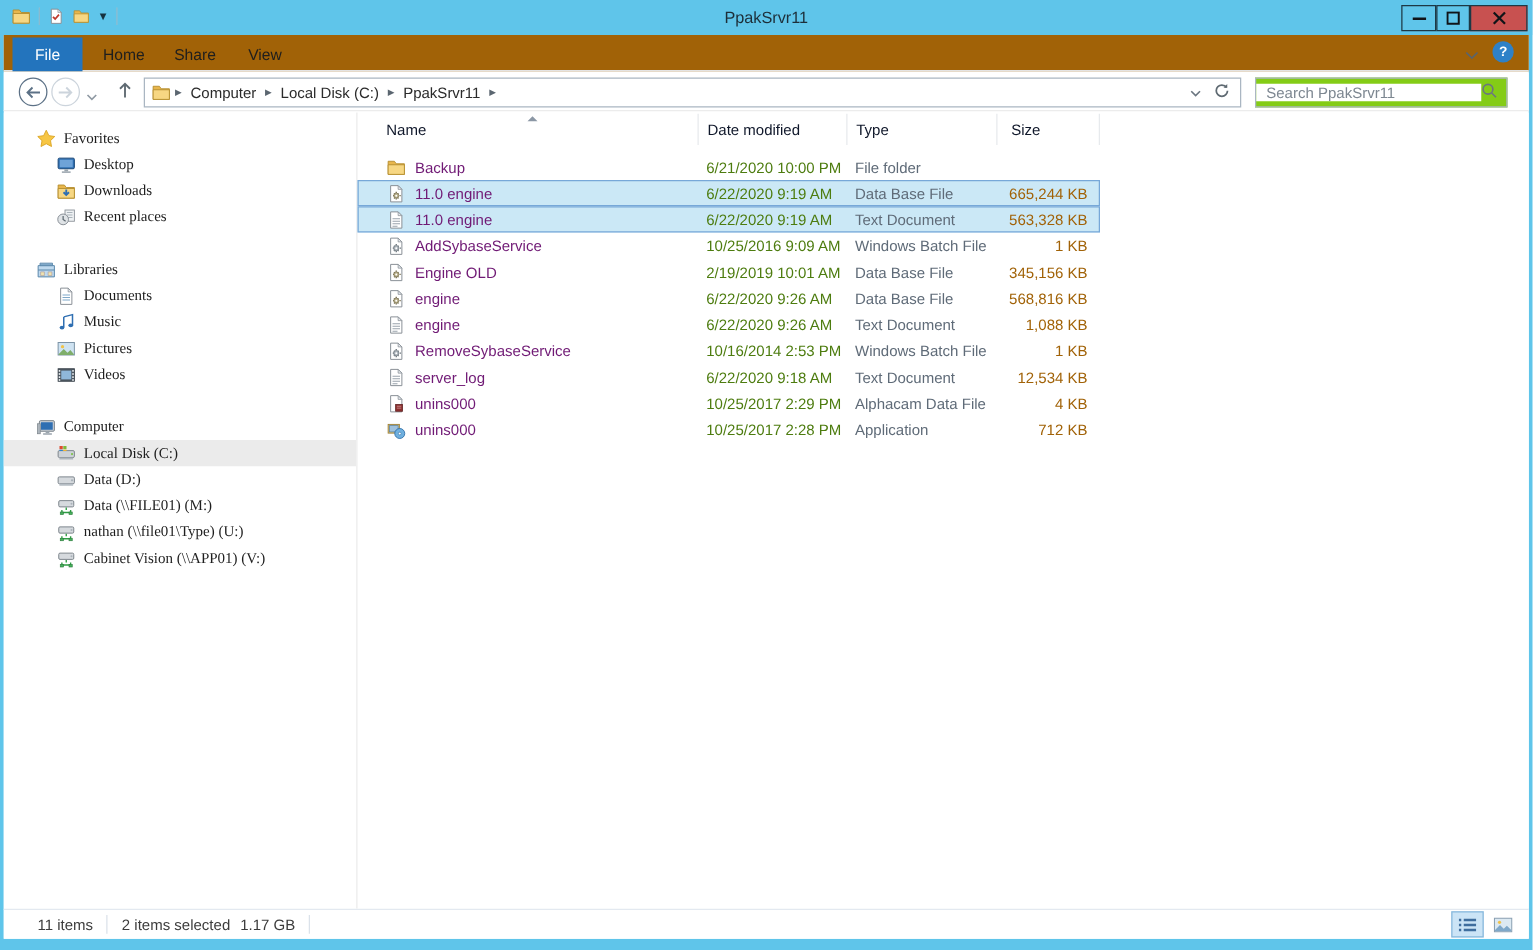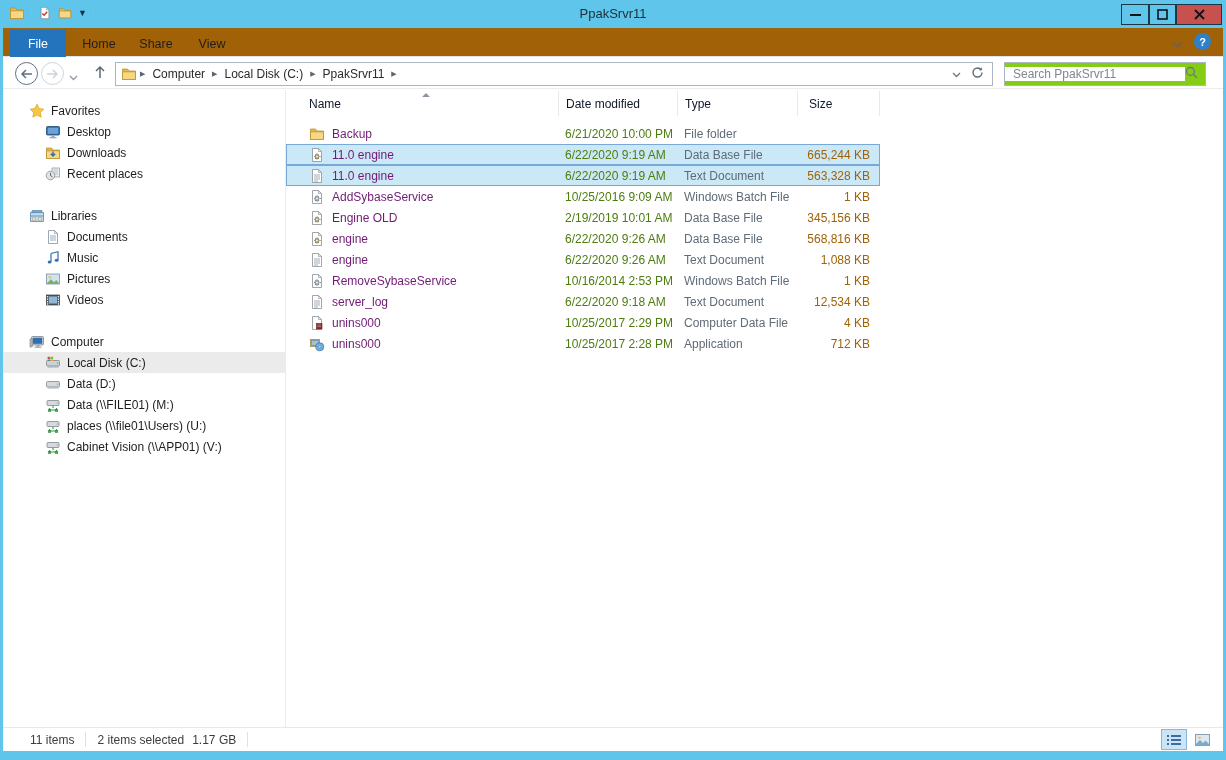--- a/index.html
+++ b/index.html
@@ -46,21 +46,21 @@
   .searchbox .mag { padding-right:7px; }
 
   
   .main { position:absolute; top:62px; left:0; right:0; bottom:24px; background:#fff; }
   .sidebar { position:absolute; left:0; top:0; bottom:0; width:283px; padding-top:10px; border-right:1px solid #ececec; overflow:hidden; }
   .sb-section { margin-bottom:21px; }
   .sb-item { height:21px; display:flex; align-items:center; gap:6px; cursor:default; }
   .sb-head { padding-left:26px; }
   .sb-child { padding-left:42px; }
   .sb-item.selected { background:#ebebeb; }
-  .sb-label { white-space:nowrap; }
+  .sb-label { white-space:nowrap;font-family:Liberation Serif, serif; }
 
   .cols { position:absolute; left:283px; top:1px; width:594px; height:25px; color:#0f172a; }
   .col { position:absolute; top:0; height:25px; border-right:1px solid #e7eaed; display:flex; align-items:center; }
   .col-name { left:0; width:273px; padding-left:23px; }
   .col-date { left:273px; width:119px; padding-left:7px; }
   .col-type { left:392px; width:120px; padding-left:7px; }
   .col-size { left:512px; width:82px; padding-left:11px; }
   .sort-asc { position:absolute; left:136px; top:2px; width:0; height:0; border-left:4px solid transparent; border-right:4px solid transparent; border-bottom:4px solid #8b97a5; }
 
   .rows { position:absolute; left:283px; top:33px; width:594px; }
@@ -369,21 +369,21 @@
           <div class="sb-item sb-child">
             <span class="ico">
               <svg viewBox="0 0 16 16">
                 <rect x="2" y="3.5" width="12" height="5" rx="1" fill="#d6dade" stroke="#7e868d" stroke-width=".8"></rect>
                 <circle cx="12.2" cy="6" r=".8" fill="#aab3ba"></circle>
                 <path d="M8 9v2M4.5 13h7M4.5 11v2M11.5 11v2" stroke="#2f9e44" stroke-width="1.1" fill="none"></path>
                 <rect x="3.2" y="12.6" width="2.6" height="2" fill="#46b25c" stroke="#2b7a3c" stroke-width=".5"></rect>
                 <rect x="10.2" y="12.6" width="2.6" height="2" fill="#46b25c" stroke="#2b7a3c" stroke-width=".5"></rect>
               </svg>
             </span>
-            <span class="sb-label">places (\\file01\Users) (U:)</span>
+            <span class="sb-label">nathan (\\file01\Type) (U:)</span>
           </div>
           <div class="sb-item sb-child">
             <span class="ico">
               <svg viewBox="0 0 16 16">
                 <rect x="2" y="3.5" width="12" height="5" rx="1" fill="#d6dade" stroke="#7e868d" stroke-width=".8"></rect>
                 <circle cx="12.2" cy="6" r=".8" fill="#aab3ba"></circle>
                 <path d="M8 9v2M4.5 13h7M4.5 11v2M11.5 11v2" stroke="#2f9e44" stroke-width="1.1" fill="none"></path>
                 <rect x="3.2" y="12.6" width="2.6" height="2" fill="#46b25c" stroke="#2b7a3c" stroke-width=".5"></rect>
                 <rect x="10.2" y="12.6" width="2.6" height="2" fill="#46b25c" stroke="#2b7a3c" stroke-width=".5"></rect>
               </svg>
@@ -570,21 +570,21 @@
               <svg viewBox="0 0 16 16">
                 <path d="M3.5 1.5h6l3 3v10h-9z" fill="#fff" stroke="#8a9097" stroke-width=".8"></path>
                 <path d="M9.5 1.5l3 3h-3z" fill="#e6eaee" stroke="#8a9097" stroke-width=".6"></path>
                 <rect x="7.5" y="8.5" width="5.5" height="5.5" fill="#8d2f2f" stroke="#5e1f1f" stroke-width=".6"></rect>
                 <path d="M8.5 10h3.5M8.5 11.5h3.5" stroke="#c98b8b" stroke-width=".7"></path>
               </svg>
             </span>
             <span class="fname">unins000</span>
           </span>
     <span class="cell c-date">10/25/2017 2:29 PM</span>
-    <span class="cell c-type">Computer Data File</span>
+    <span class="cell c-type">Alphacam Data File</span>
     <span class="cell c-size">4 KB</span>
   </div>
         <div class="row">
     <span class="cell c-name">
             <span class="ico">
               <svg viewBox="0 0 16 16">
                 <rect x="1.5" y="3.5" width="9" height="7" fill="#d9c27a" stroke="#9c7f35" stroke-width=".7"></rect>
                 <rect x="2.5" y="4.5" width="7" height="5" fill="#9fc1dd" stroke="#5b84a8" stroke-width=".6"></rect>
                 <circle cx="10.8" cy="10.8" r="4" fill="#6fb0df" stroke="#2f6fa8" stroke-width=".7"></circle>
                 <circle cx="10.8" cy="10.8" r="1.1" fill="#fff" stroke="#2f6fa8" stroke-width=".5"></circle>

